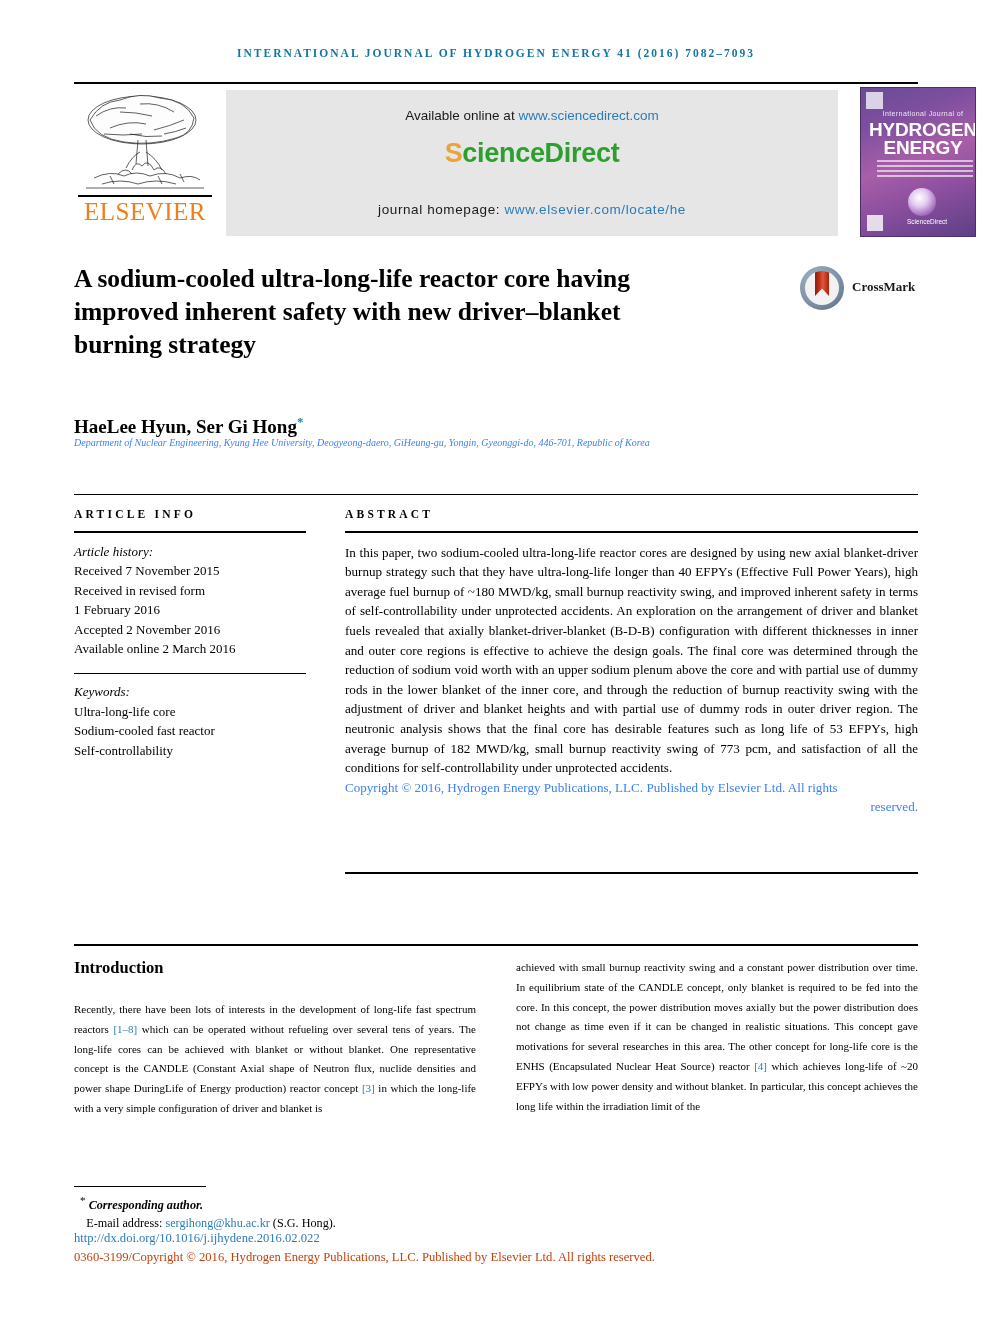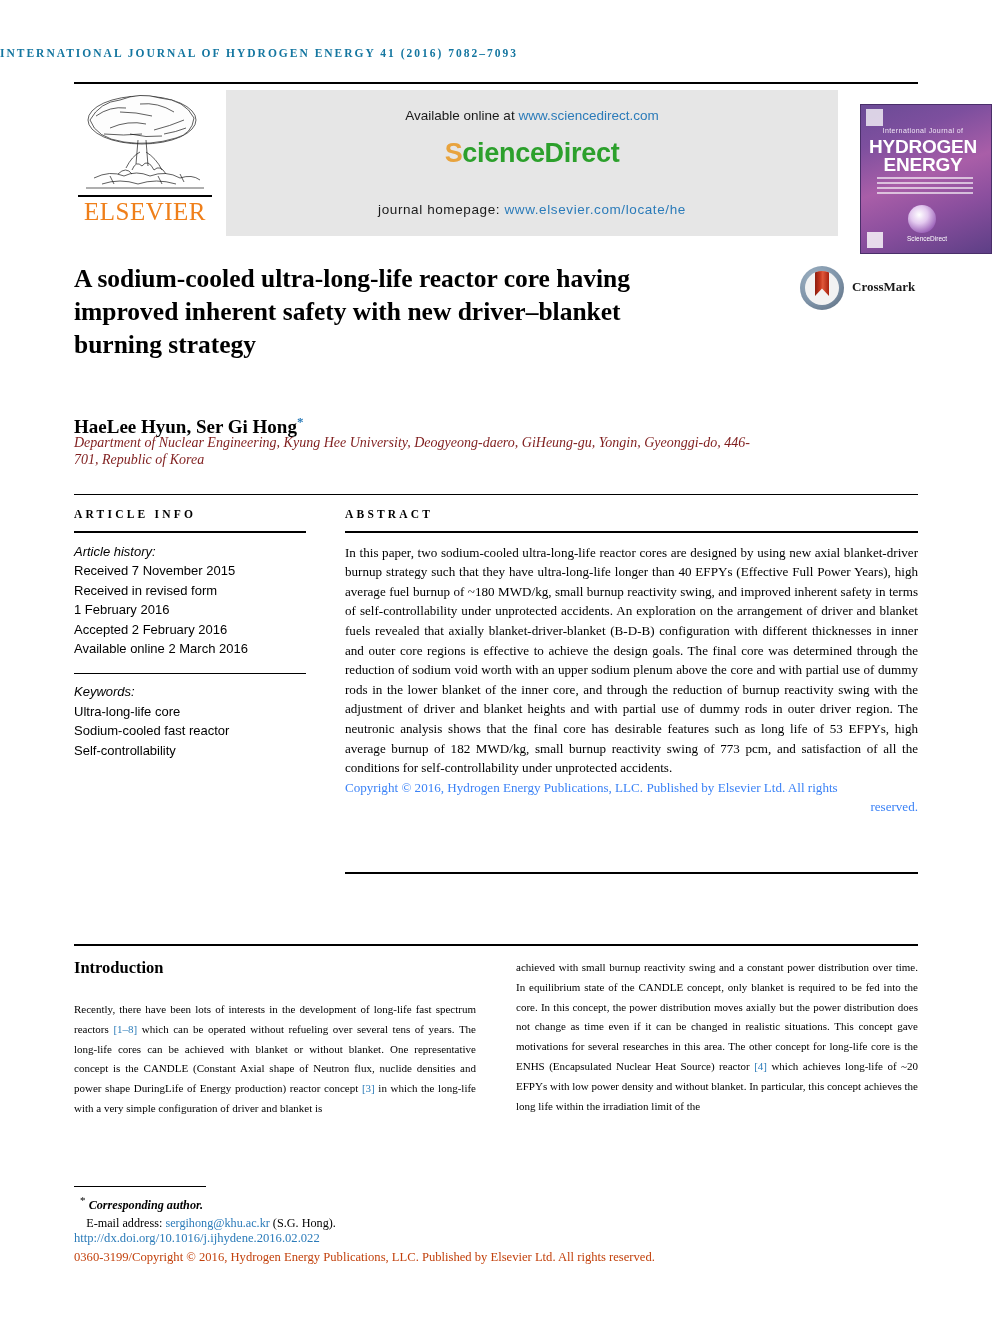--- a/index.html
+++ b/index.html
@@ -20,20 +20,21 @@
     left: 0; top: 0;
     width: 992px;
     height: 1323px;
   }
 
   
   .runninghead {
     position: absolute;
     left: 0; top: 47px;
     width: 992px;
+    text-align: center;
     font-family: "Liberation Serif", serif;
     font-size: 11.5px;
     letter-spacing: 2.0px;
     color: #1476a0;
     font-weight: 600;
     text-transform: uppercase;
   }
 
   
   .banner {
@@ -110,22 +111,22 @@
     text-align: center;
     font-family: "Liberation Sans", sans-serif;
     font-size: 13.5px;
     color: #1a1a1a;
     letter-spacing: 0.6px;
   }
   .sd-home a { color: #2b7bb9; text-decoration: none; }
 
   .cover {
     position: absolute;
-    left: 786px; top: 20px;
-    width: 132px;
+    left: 786px; top: 3px;
+    width: 116px;
     height: 150px;
     background: linear-gradient(160deg,#6b4b96 0%, #7d4f9e 22%, #a95ea8 48%, #8b4f9e 70%, #5d3f86 100%);
     overflow: hidden;
     border: 1px solid #4a2f6a;
     box-sizing: border-box;
   }
   .cover .cov-badge {
     position: absolute; left: 5px; top: 4px;
     width: 17px; height: 17px;
     background: rgba(255,255,255,0.75);
@@ -226,23 +227,23 @@
     color: #2b7bb9;
     font-size: 13px;
     vertical-align: super;
   }
   .affil {
     position: absolute;
     left: 74px; top: 434px;
     width: 700px;
     font-family: "Liberation Serif", serif;
     font-style: italic;
-    font-size: 14px;
+    font-size: 10px;
     line-height: 17px;
-    color: #7f1d1d;
+    color: #3b82f6;
   }
 
   
   .hr-main {
     position: absolute;
     left: 74px; top: 494px;
     width: 844px;
     height: 1px;
     background: #000;
   }
@@ -257,21 +258,21 @@
     position: absolute;
     left: 74px; top: 508px;
     width: 250px;
   }
   .info-col .rule {
     width: 232px; height: 1.6px; background: #000;
     margin: 11px 0 9px 0;
   }
   .info-col .rule.second { margin: 14px 0 8px 0; }
   .info-body {
-    font-family: Liberation Sans, sans-serif;
+    font-family: Liberation Serif, serif;
     font-size: 13px;
     line-height: 19.5px;
     color: #000;
   }
   .info-body .it { font-style: italic; }
 
   .abs-col {
     position: absolute;
     left: 345px; top: 508px;
     width: 573px;
@@ -451,21 +452,21 @@
   <div class="hr-main"></div>
 
   <div class="info-col">
     <div class="sec-head">ARTICLE INFO</div>
     <div class="rule"></div>
     <div class="info-body">
       <div class="it">Article history:</div>
       <div>Received 7 November 2015</div>
       <div>Received in revised form</div>
       <div>1 February 2016</div>
-      <div>Accepted 2 February 2016</div>
+      <div>Accepted 2 November 2016</div>
       <div>Available online 2 March 2016</div>
     </div>
     <div class="rule second"></div>
     <div class="info-body">
       <div class="it">Keywords:</div>
       <div>Ultra-long-life core</div>
       <div>Sodium-cooled fast reactor</div>
       <div>Self-controllability</div>
     </div>
   </div>

